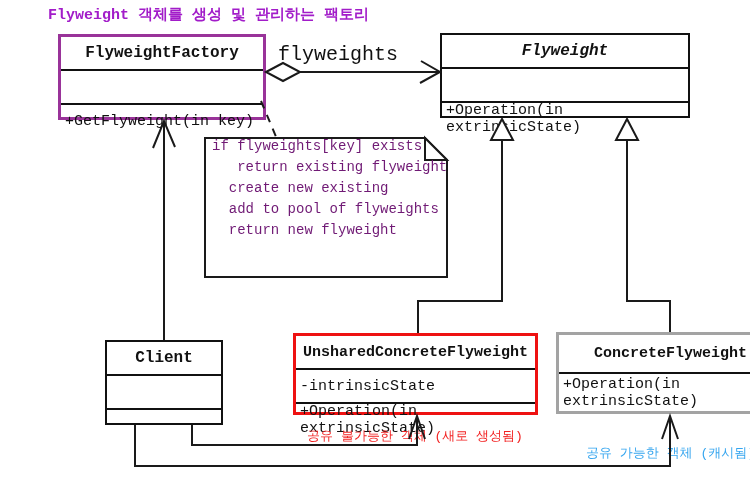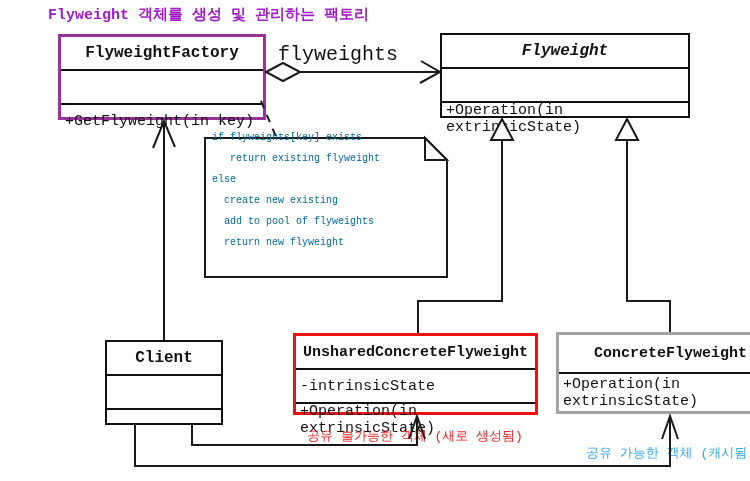--- a/index.html
+++ b/index.html
@@ -23,21 +23,21 @@
   .uml-member{font-size:15px;}
   
   #diagram-title{
     left:8px;top:5px;font-size:15px;font-weight:bold;color:#a21cc9;
     letter-spacing:0px;white-space:nowrap;z-index:1;
   }
   
   #agg-label{left:238px;top:43px;font-size:20px;color:#111;z-index:1;white-space:nowrap;}
   
   #note-text{
-    left:172px;top:127px;width:228px;z-index:3;font-size:10px;line-height:21px;color:#0369a1;
+    left:172px;top:136px;width:228px;z-index:3;font-size:14px;line-height:21px;color:#701a75;
   }
   #note-text span{display:block;white-space:pre;}
   
   .annotation{font-size:13px;z-index:1;text-align:center;white-space:nowrap;}
   #annotation-unshared{left:250px;top:427px;width:250px;color:#f22222;}
   #annotation-concrete{left:516px;top:444px;width:229px;color:#35a5ef;}
   
   #connectors{position:absolute;left:0;top:0;z-index:2;pointer-events:none;}
 </style>
 </head>
@@ -57,21 +57,20 @@
     <div class="uml-row uml-head italic">Flyweight</div>
     <div class="uml-row"></div>
     <div class="uml-row uml-member">+Operation(in extrinsicState)</div>
   </div>
 
   <div id="agg-label" class="abs">flyweights</div>
 
   <div id="note-text" class="abs">
     <span>if flyweights[key] exists</span>
     <span>   return existing flyweight</span>
-    <span>else</span>
     <span>  create new existing</span>
     <span>  add to pool of flyweights</span>
     <span>  return new flyweight</span>
   </div>
 
   <div class="uml-class" style="left:65px;top:340px;width:118px;height:85px">
     <div class="uml-row uml-head">Client</div>
     <div class="uml-row"></div>
     <div class="uml-row"></div>
   </div>

